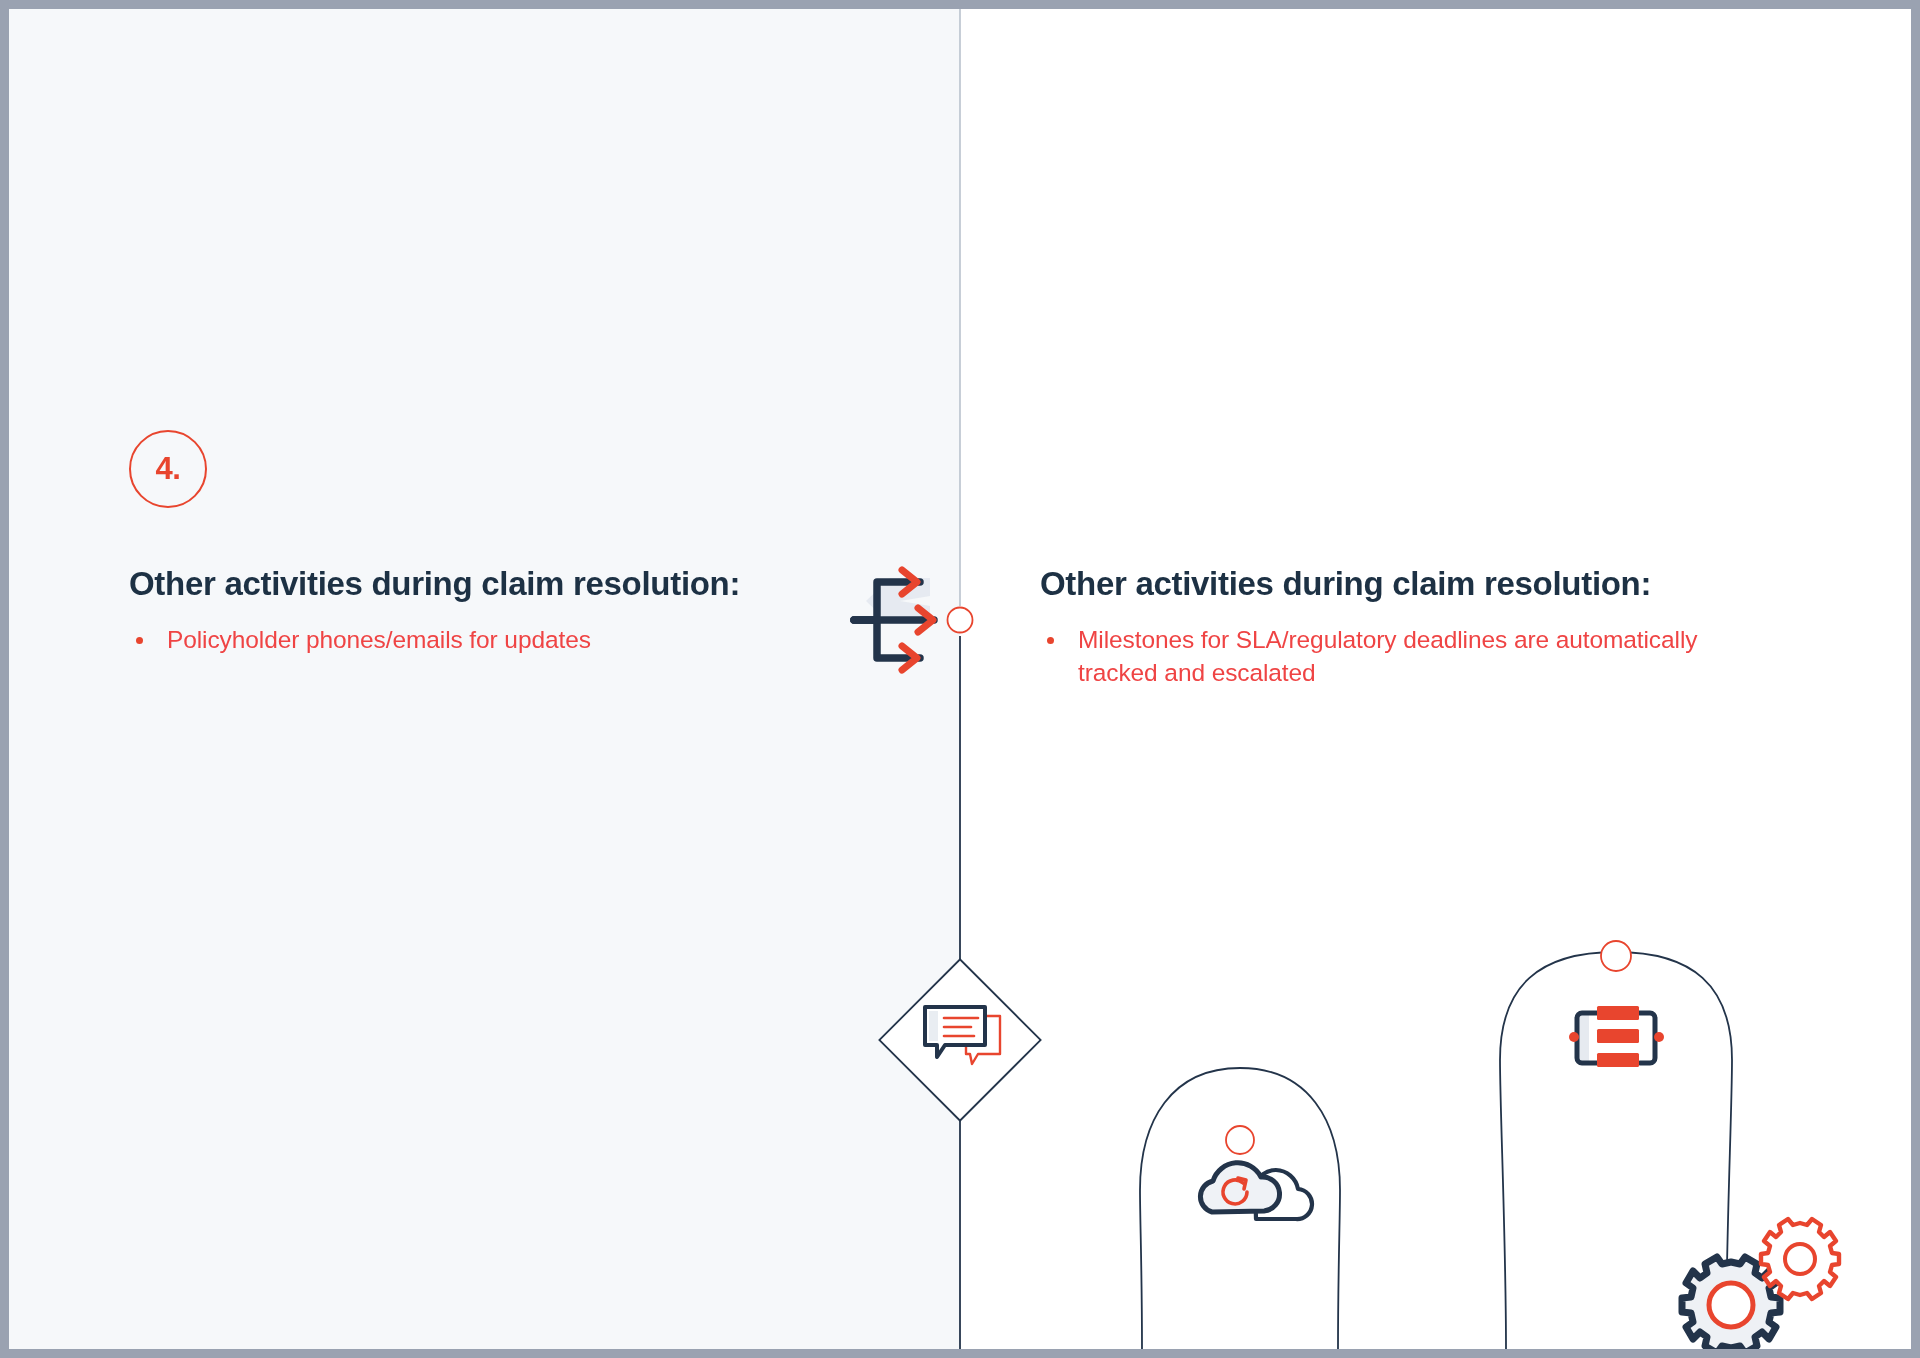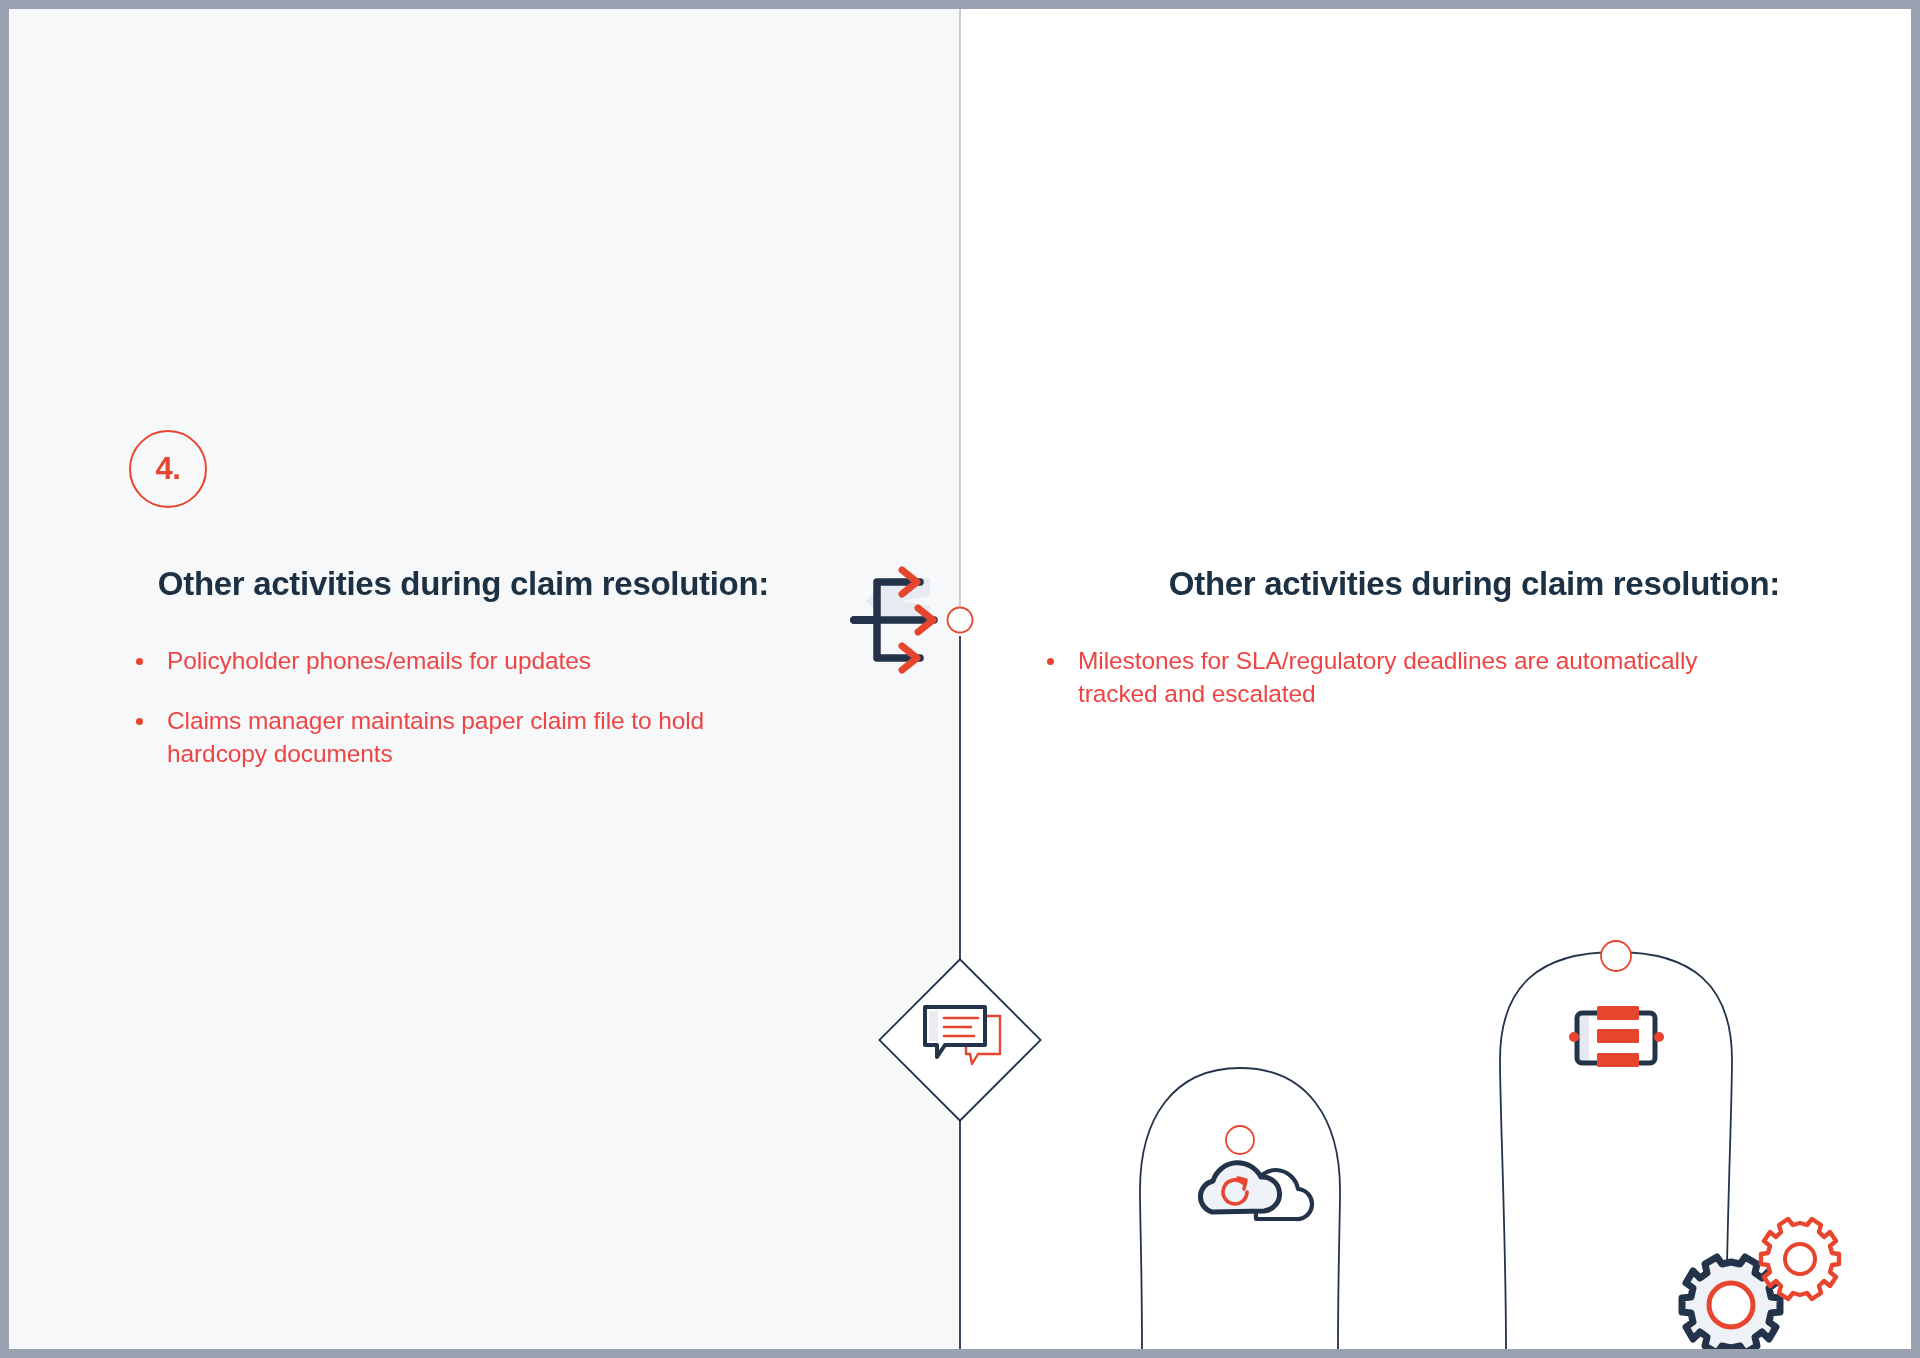--- a/index.html
+++ b/index.html
@@ -88,22 +88,21 @@
   }
   .col-left  { left: 129px;  width: 640px; }
   .col-right { left: 1040px; width: 740px; }
 
   .col h2 {
     color: #1d3144;
     font-size: 33px;
     font-weight: 700;
     line-height: 1.18;
     letter-spacing: -0.3px;
-    margin-bottom: 41px;
-    text-align: right;
+    margin-bottom: 20px;
   }
 
   .bullets { list-style: none; }
 
   .bullets li {
     position: relative;
     padding-left: 38px;
     margin-bottom: 27px;
     color: #ef4444;
     font-size: 24.5px;
@@ -239,21 +238,20 @@
   </svg>
 
   <div class="step-badge">
     <span>4.</span>
   </div>
 
   <div class="col col-left">
     <h2>Other activities during claim resolution:</h2>
     <ul class="bullets">
       <li>Policyholder phones/emails for updates</li>
-      <li>Claims manager maintains paper claim file to hold hardcopy documents</li>
     </ul>
   </div>
 
   <div class="col col-right">
     <h2>Other activities during claim resolution:</h2>
     <ul class="bullets">
       <li>Milestones for SLA/regulatory deadlines are automatically tracked and escalated</li>
     </ul>
   </div>
 

